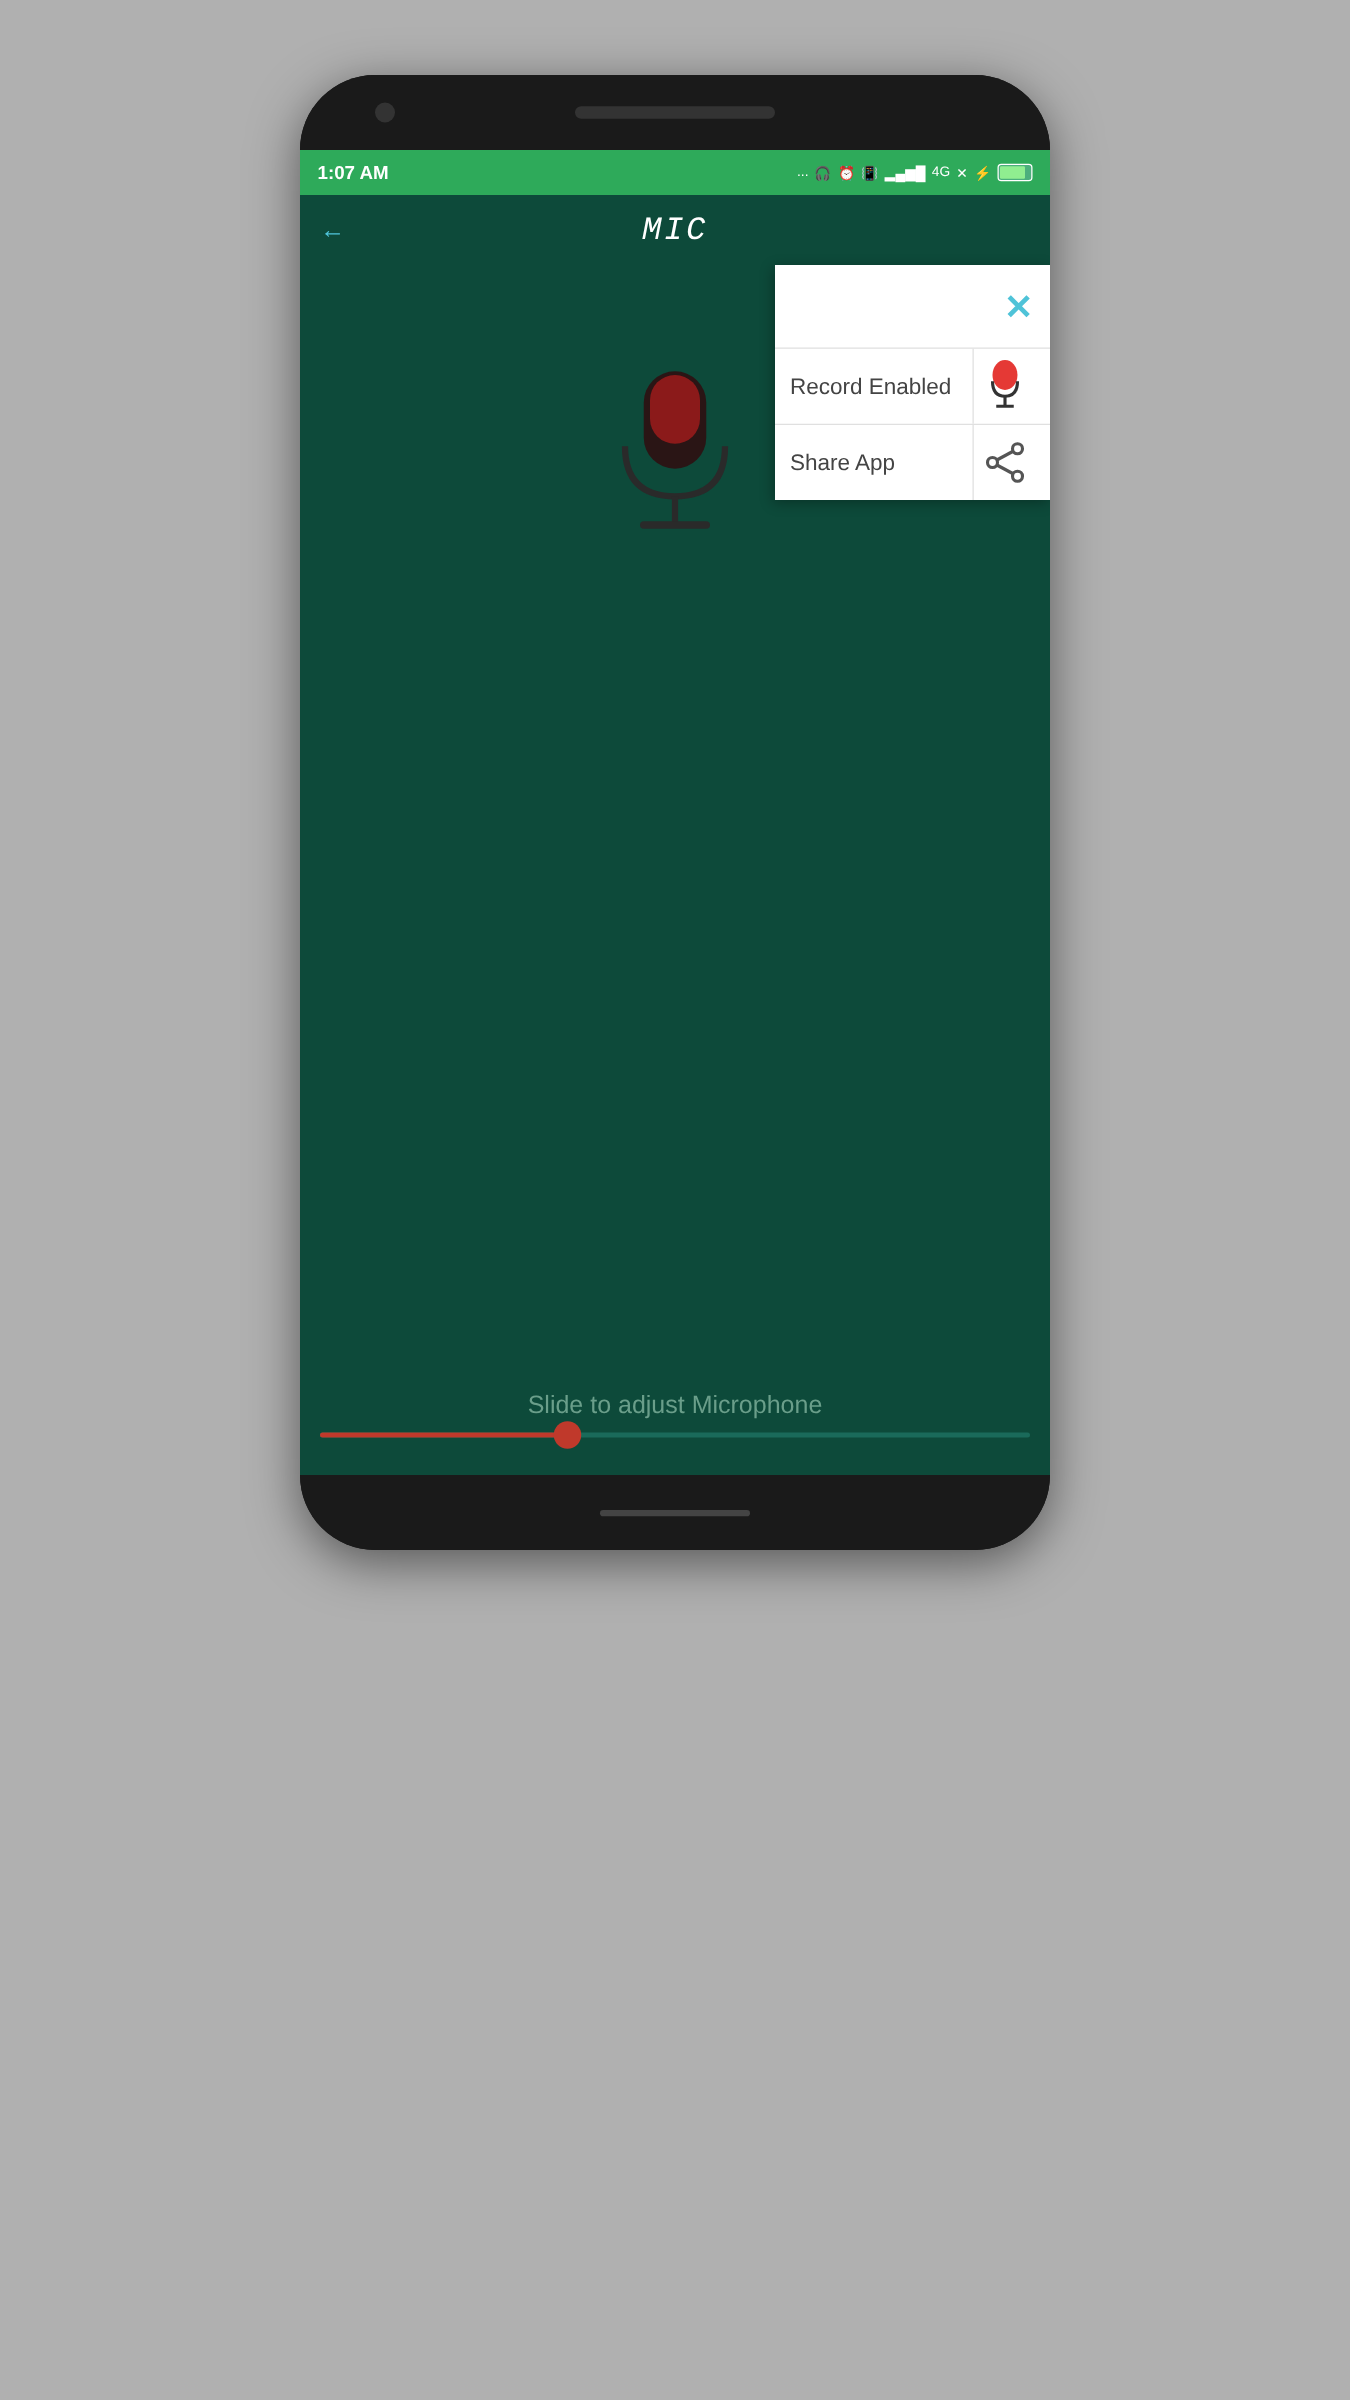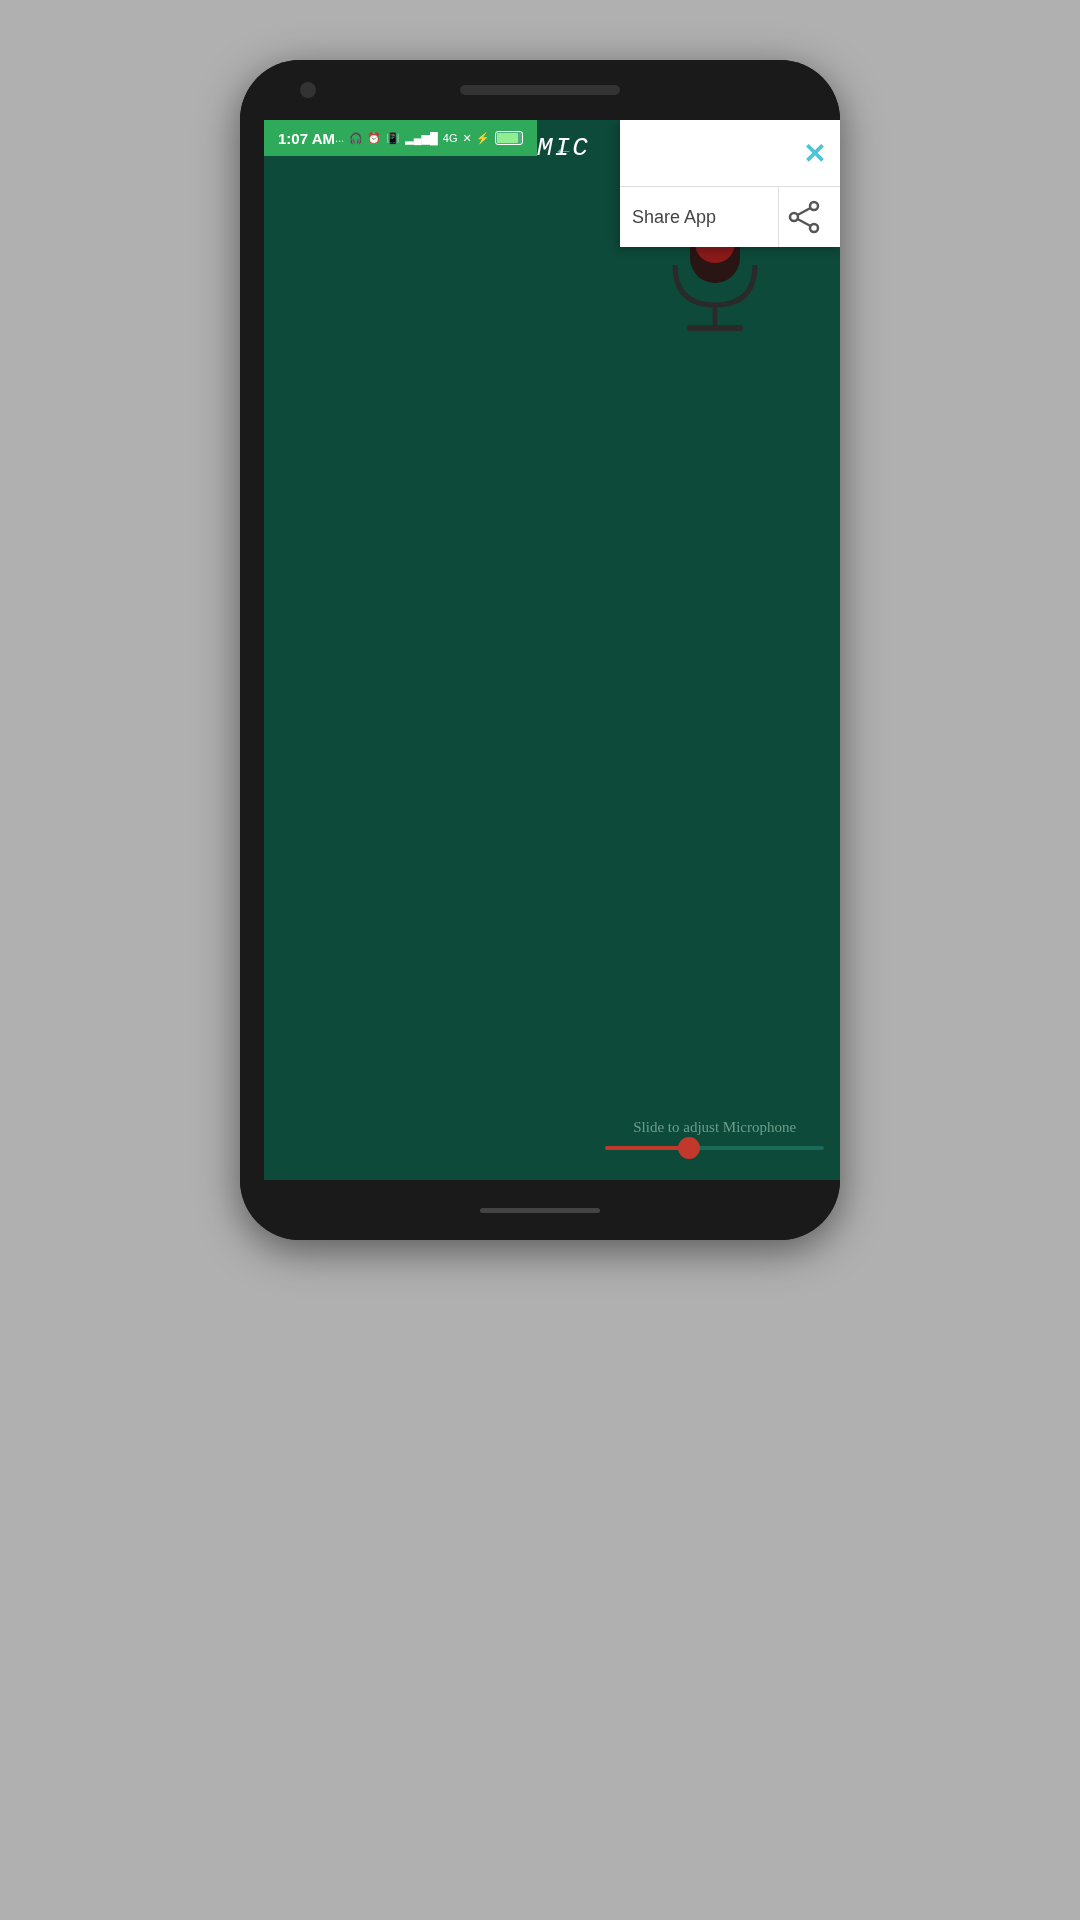--- a/index.html
+++ b/index.html
@@ -67,24 +67,23 @@
       height: 10px;
       background: #333;
       border-radius: 5px;
     }
 
     
     .phone-screen {
       flex: 1;
       background: #0d4a3a;
       display: flex;
-      flex-direction: row;
+      flex-direction: column;
       overflow: hidden;
       position: relative;
-      margin-left: 24px;
     }
 
     
     .status-bar {
       background: #2eaa5a;
       height: 36px;
       display: flex;
       align-items: center;
       justify-content: space-between;
       padding: 0 14px;
@@ -247,23 +246,22 @@
       left: 0;
       right: 0;
       display: flex;
       flex-direction: column;
       align-items: center;
       padding: 0 16px;
     }
 
     .slider-label {
       color: #6a9e8a;
-      font-size: 15px;
+      font-size: 20px;
       margin-bottom: 10px;
-      font-family: Liberation Serif, serif;
     }
 
     .slider-track {
       width: 100%;
       height: 4px;
       background: #1a6a5a;
       border-radius: 2px;
       position: relative;
     }
 
@@ -354,20 +352,35 @@
       <div class="main-content">
 
         <div class="dropdown-menu">
 
           <div class="menu-item close-x-item">
             <div class="close-x-icon-wrap">
               <span class="close-x">✕</span>
             </div>
           </div>
 
+          <div class="menu-item">
+            <span class="menu-item-label">Record Enabled</span>
+            <div class="menu-item-icon">
+              <svg width="36" height="44" viewBox="0 0 36 44">
+
+                <ellipse cx="18" cy="13" rx="10" ry="12" fill="#e53935"></ellipse>
+
+                <path d="M8,18 Q8,30 18,30 Q28,30 28,18" stroke="#333" stroke-width="2.5" fill="none"></path>
+
+                <line x1="18" y1="30" x2="18" y2="38" stroke="#333" stroke-width="2.5"></line>
+
+                <line x1="11" y1="38" x2="25" y2="38" stroke="#333" stroke-width="2.5"></line>
+              </svg>
+            </div>
+          </div>
 
 
           <div class="menu-item">
             <span class="menu-item-label">Share App</span>
             <div class="menu-item-icon">
               <svg width="34" height="34" viewBox="0 0 34 34">
 
                 <circle cx="27" cy="6" r="4" fill="none" stroke="#555" stroke-width="2.5"></circle>
                 <circle cx="27" cy="28" r="4" fill="none" stroke="#555" stroke-width="2.5"></circle>
                 <circle cx="7" cy="17" r="4" fill="none" stroke="#555" stroke-width="2.5"></circle>

